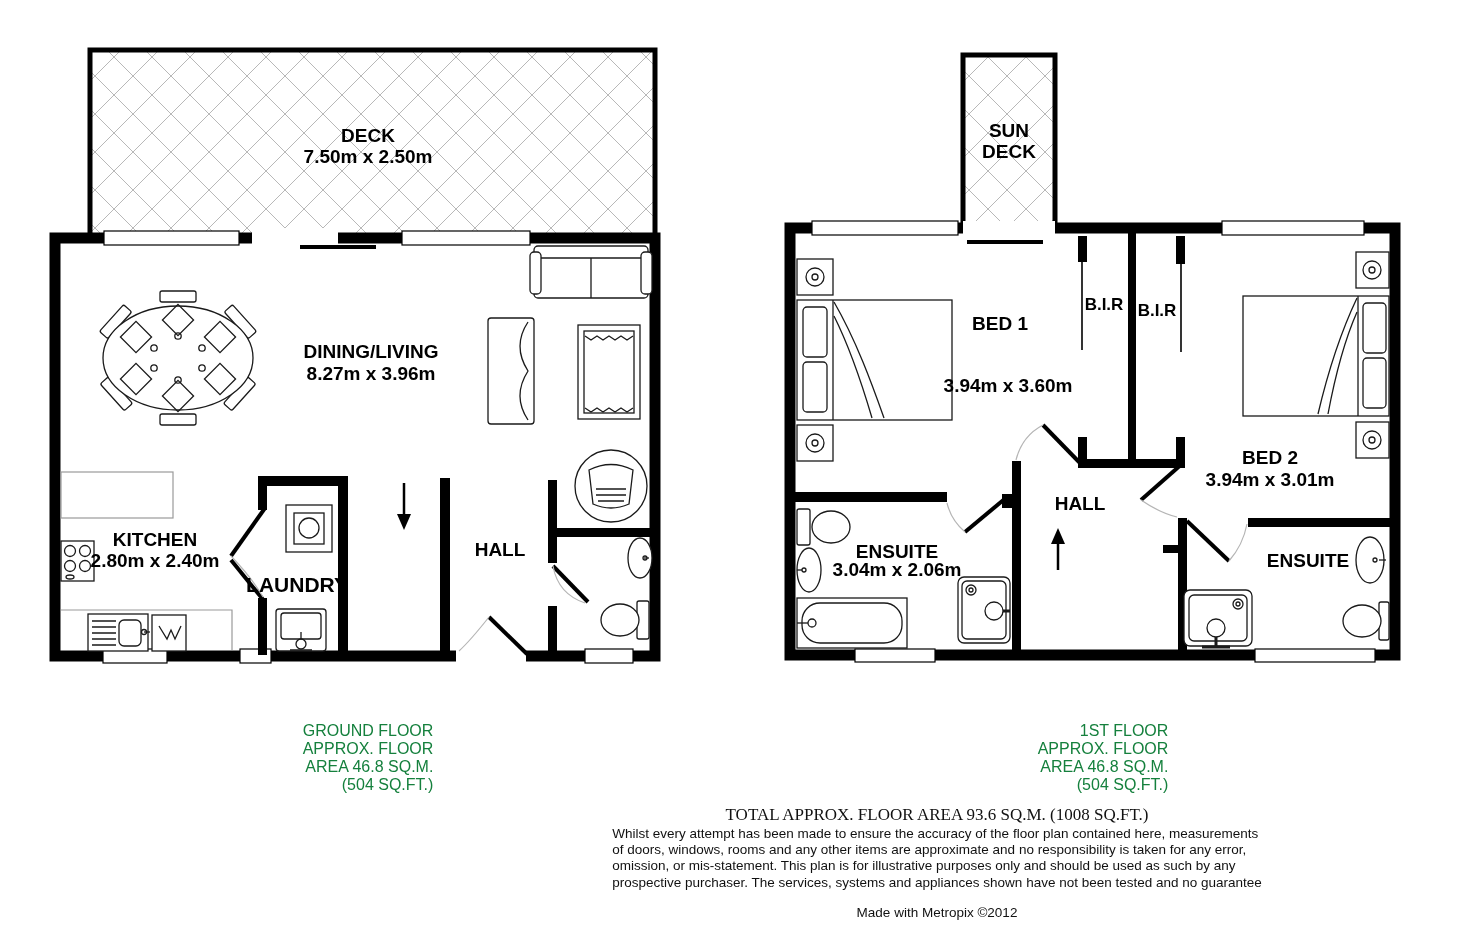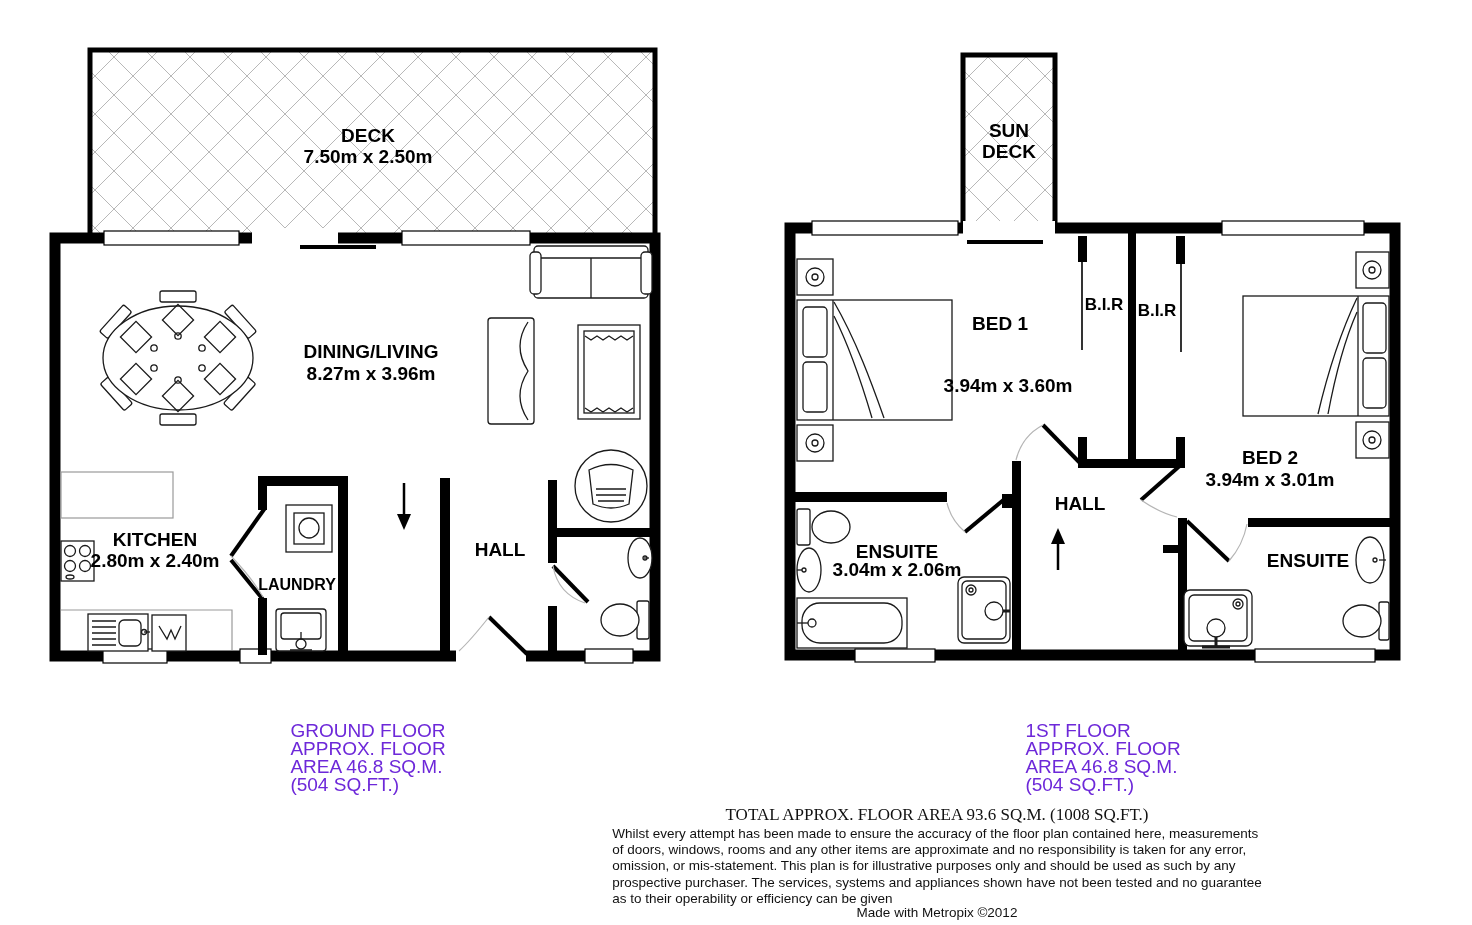--- a/index.html
+++ b/index.html
@@ -1,24 +1,24 @@
 <!DOCTYPE html>
 <html><head>
 <meta charset="utf-8">
 <style>
   html,body{margin:0;padding:0;background:#fff;}
   #canvas{position:relative;width:1472px;height:925px;background:#fff;overflow:hidden;
           font-family:"Liberation Sans",sans-serif;color:#111;}
   #plan-svg{position:absolute;left:0;top:0;}
   .lbl{position:absolute;transform:translateX(-50%);white-space:nowrap;
        font-weight:700;font-size:19px;line-height:21px;color:#000;text-align:center;}
-  .lbl.small{font-size:16px;}
+  .lbl.small{font-size:21px;}
   .lbl.bir{font-size:17px;}
-  .cap{position:absolute;transform:translateX(-50%);text-align:left;
-       font-size:19px;line-height:18px;font-weight:400;color:#6d28d9;white-space:nowrap;}
+  .cap{position:absolute;transform:translateX(-50%);text-align:right;
+       font-size:16px;line-height:18px;font-weight:400;color:#15803d;white-space:nowrap;}
   .total{position:absolute;transform:translateX(-50%);font-size:17px;font-weight:400;
          color:#111;white-space:nowrap;}
   .disc{position:absolute;transform:translateX(-50%);text-align:left;font-size:13.5px;
         line-height:16.2px;font-weight:400;color:#111;white-space:nowrap;}
 </style>
 </head>
 <body>
 
 <div id="canvas">
 
@@ -351,18 +351,17 @@
   <div>(504 SQ.FT.)</div>
 </div>
 
 <div class="total" style="left:937px;top:805px;font-family:Liberation Serif, serif;">TOTAL APPROX. FLOOR AREA 93.6 SQ.M. (1008 SQ.FT.)</div>
 
 <div class="disc" style="left:937px;top:826px;">
   <div>Whilst every attempt has been made to ensure the accuracy of the floor plan contained here, measurements</div>
   <div>of doors, windows, rooms and any other items are approximate and no responsibility is taken for any error,</div>
   <div>omission, or mis-statement. This plan is for illustrative purposes only and should be used as such by any</div>
   <div>prospective purchaser. The services, systems and appliances shown have not been tested and no guarantee</div>
-  <div>as to their operability or efficiency can be given</div>
 </div>
 
 <div class="disc" style="left:937px;top:905px;">Made with Metropix ©2012</div>
 
 </div>
 
 </body></html>

